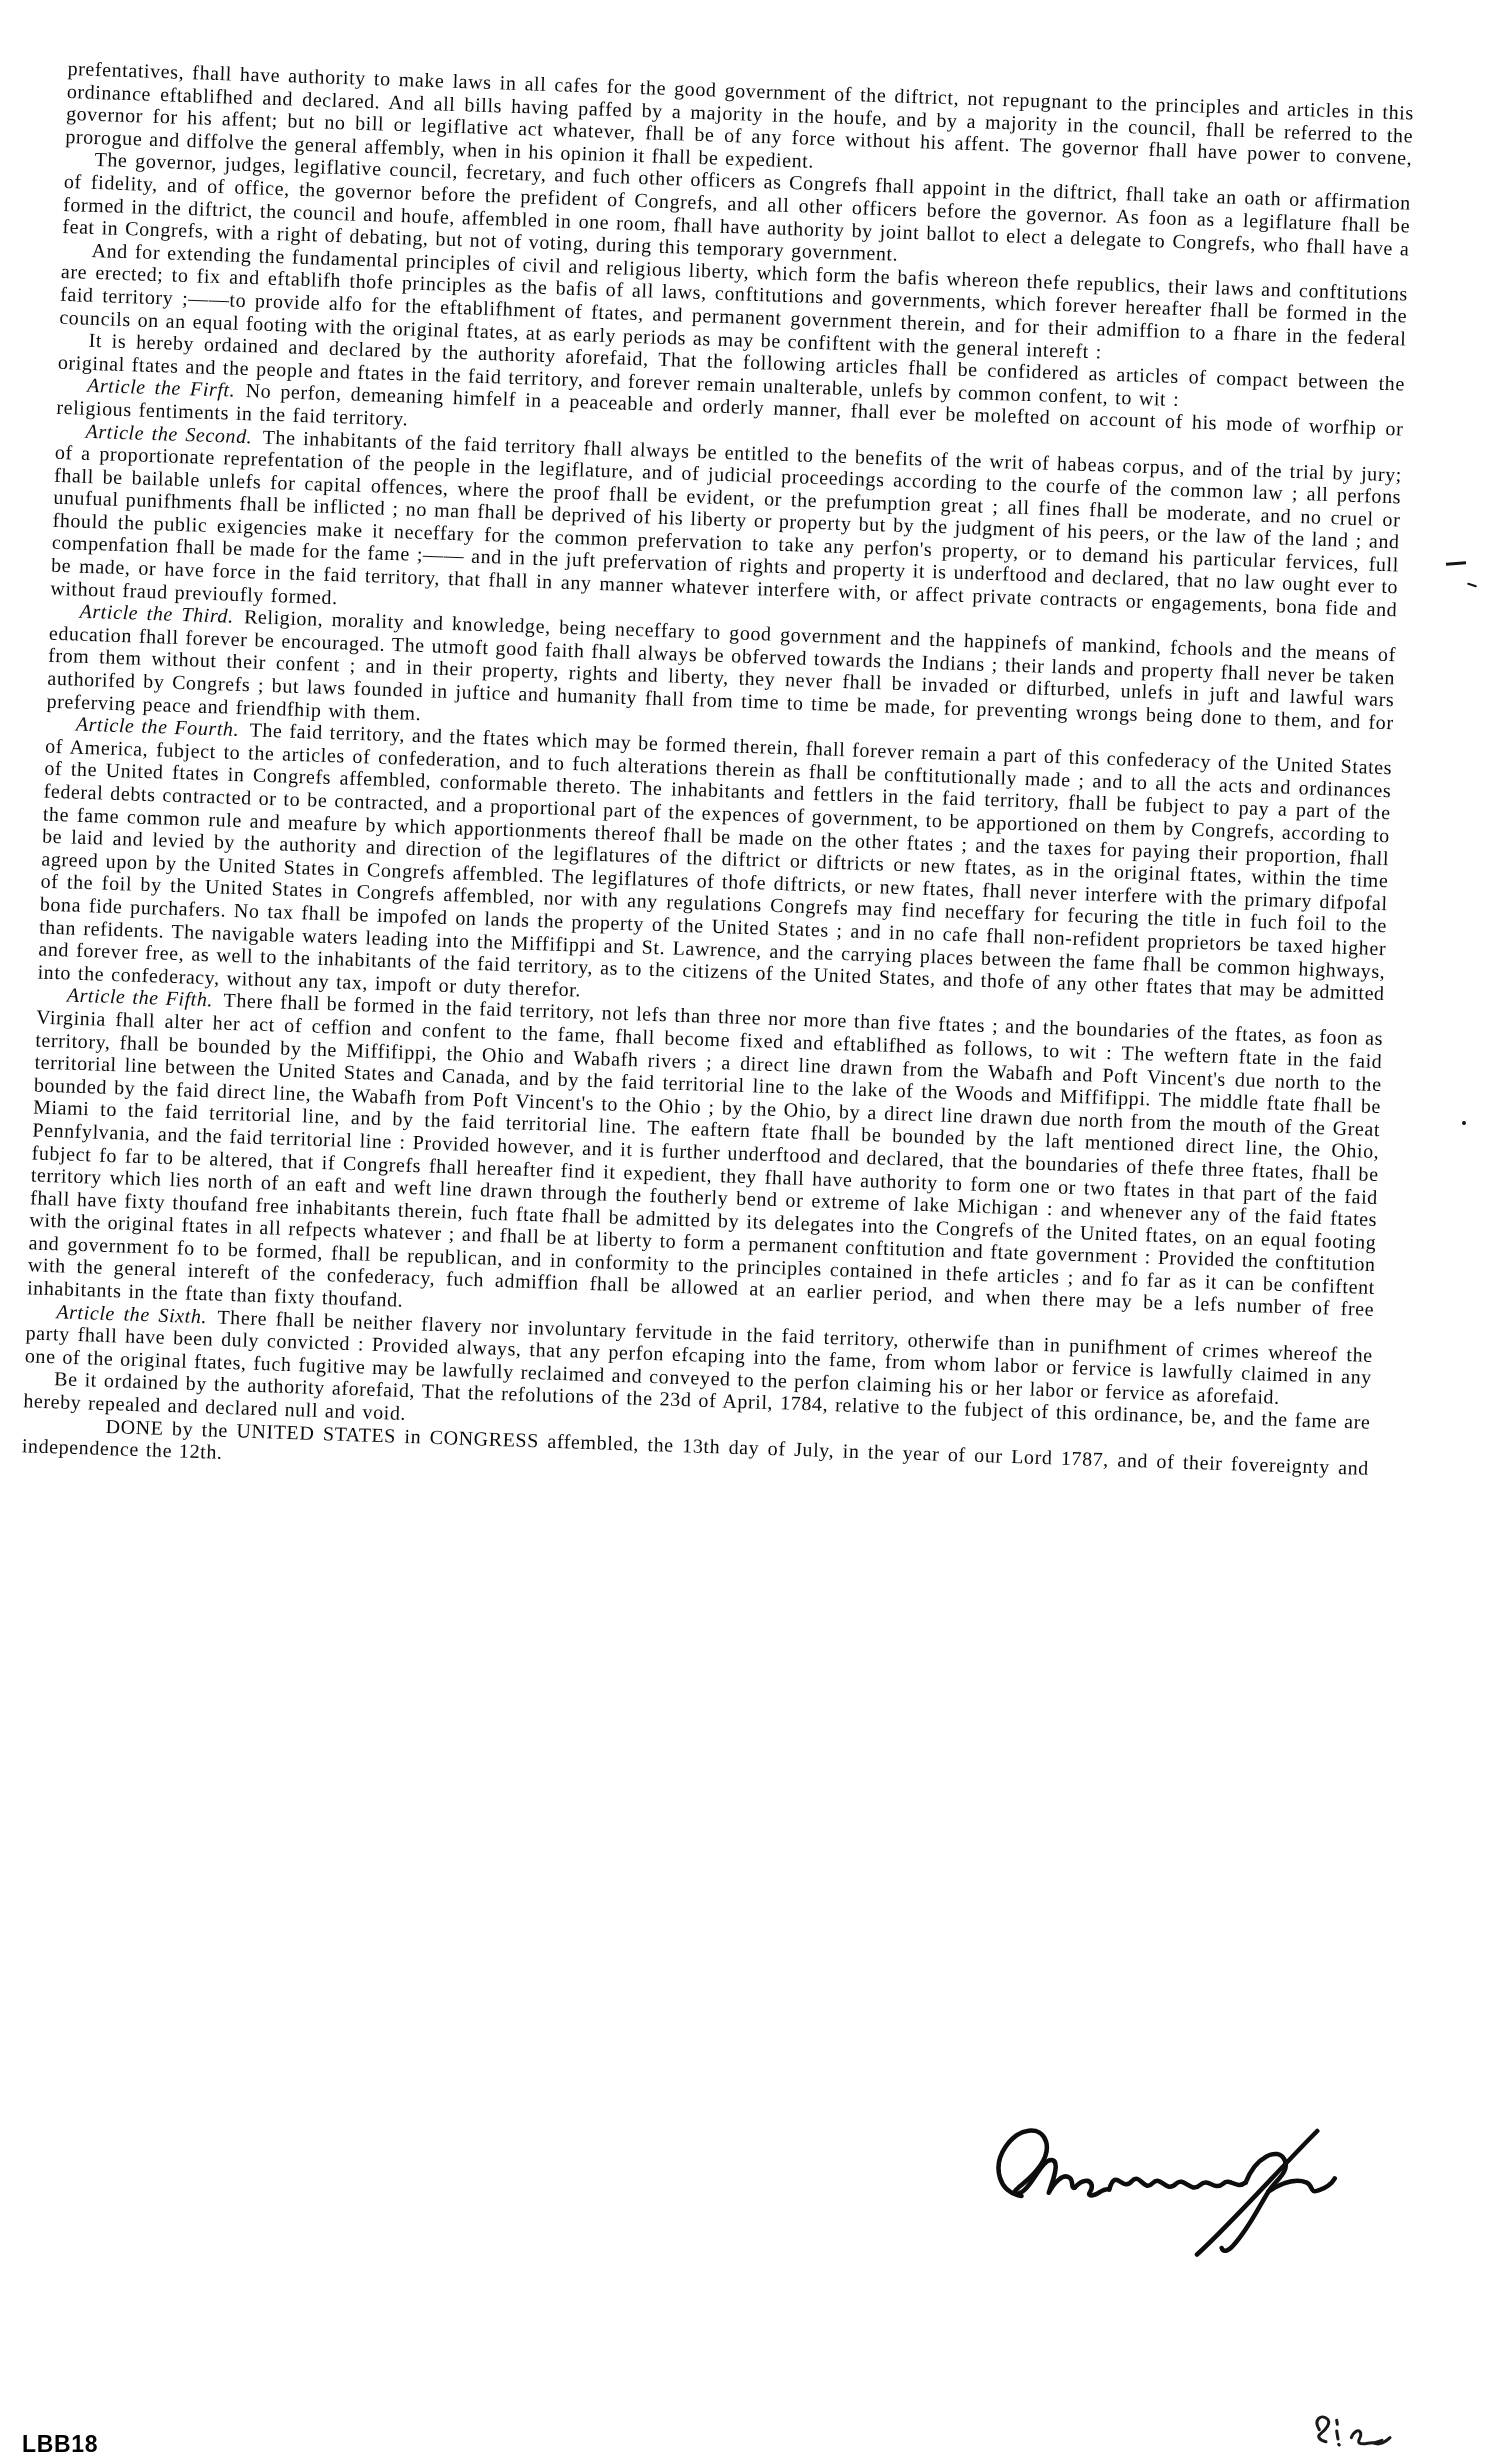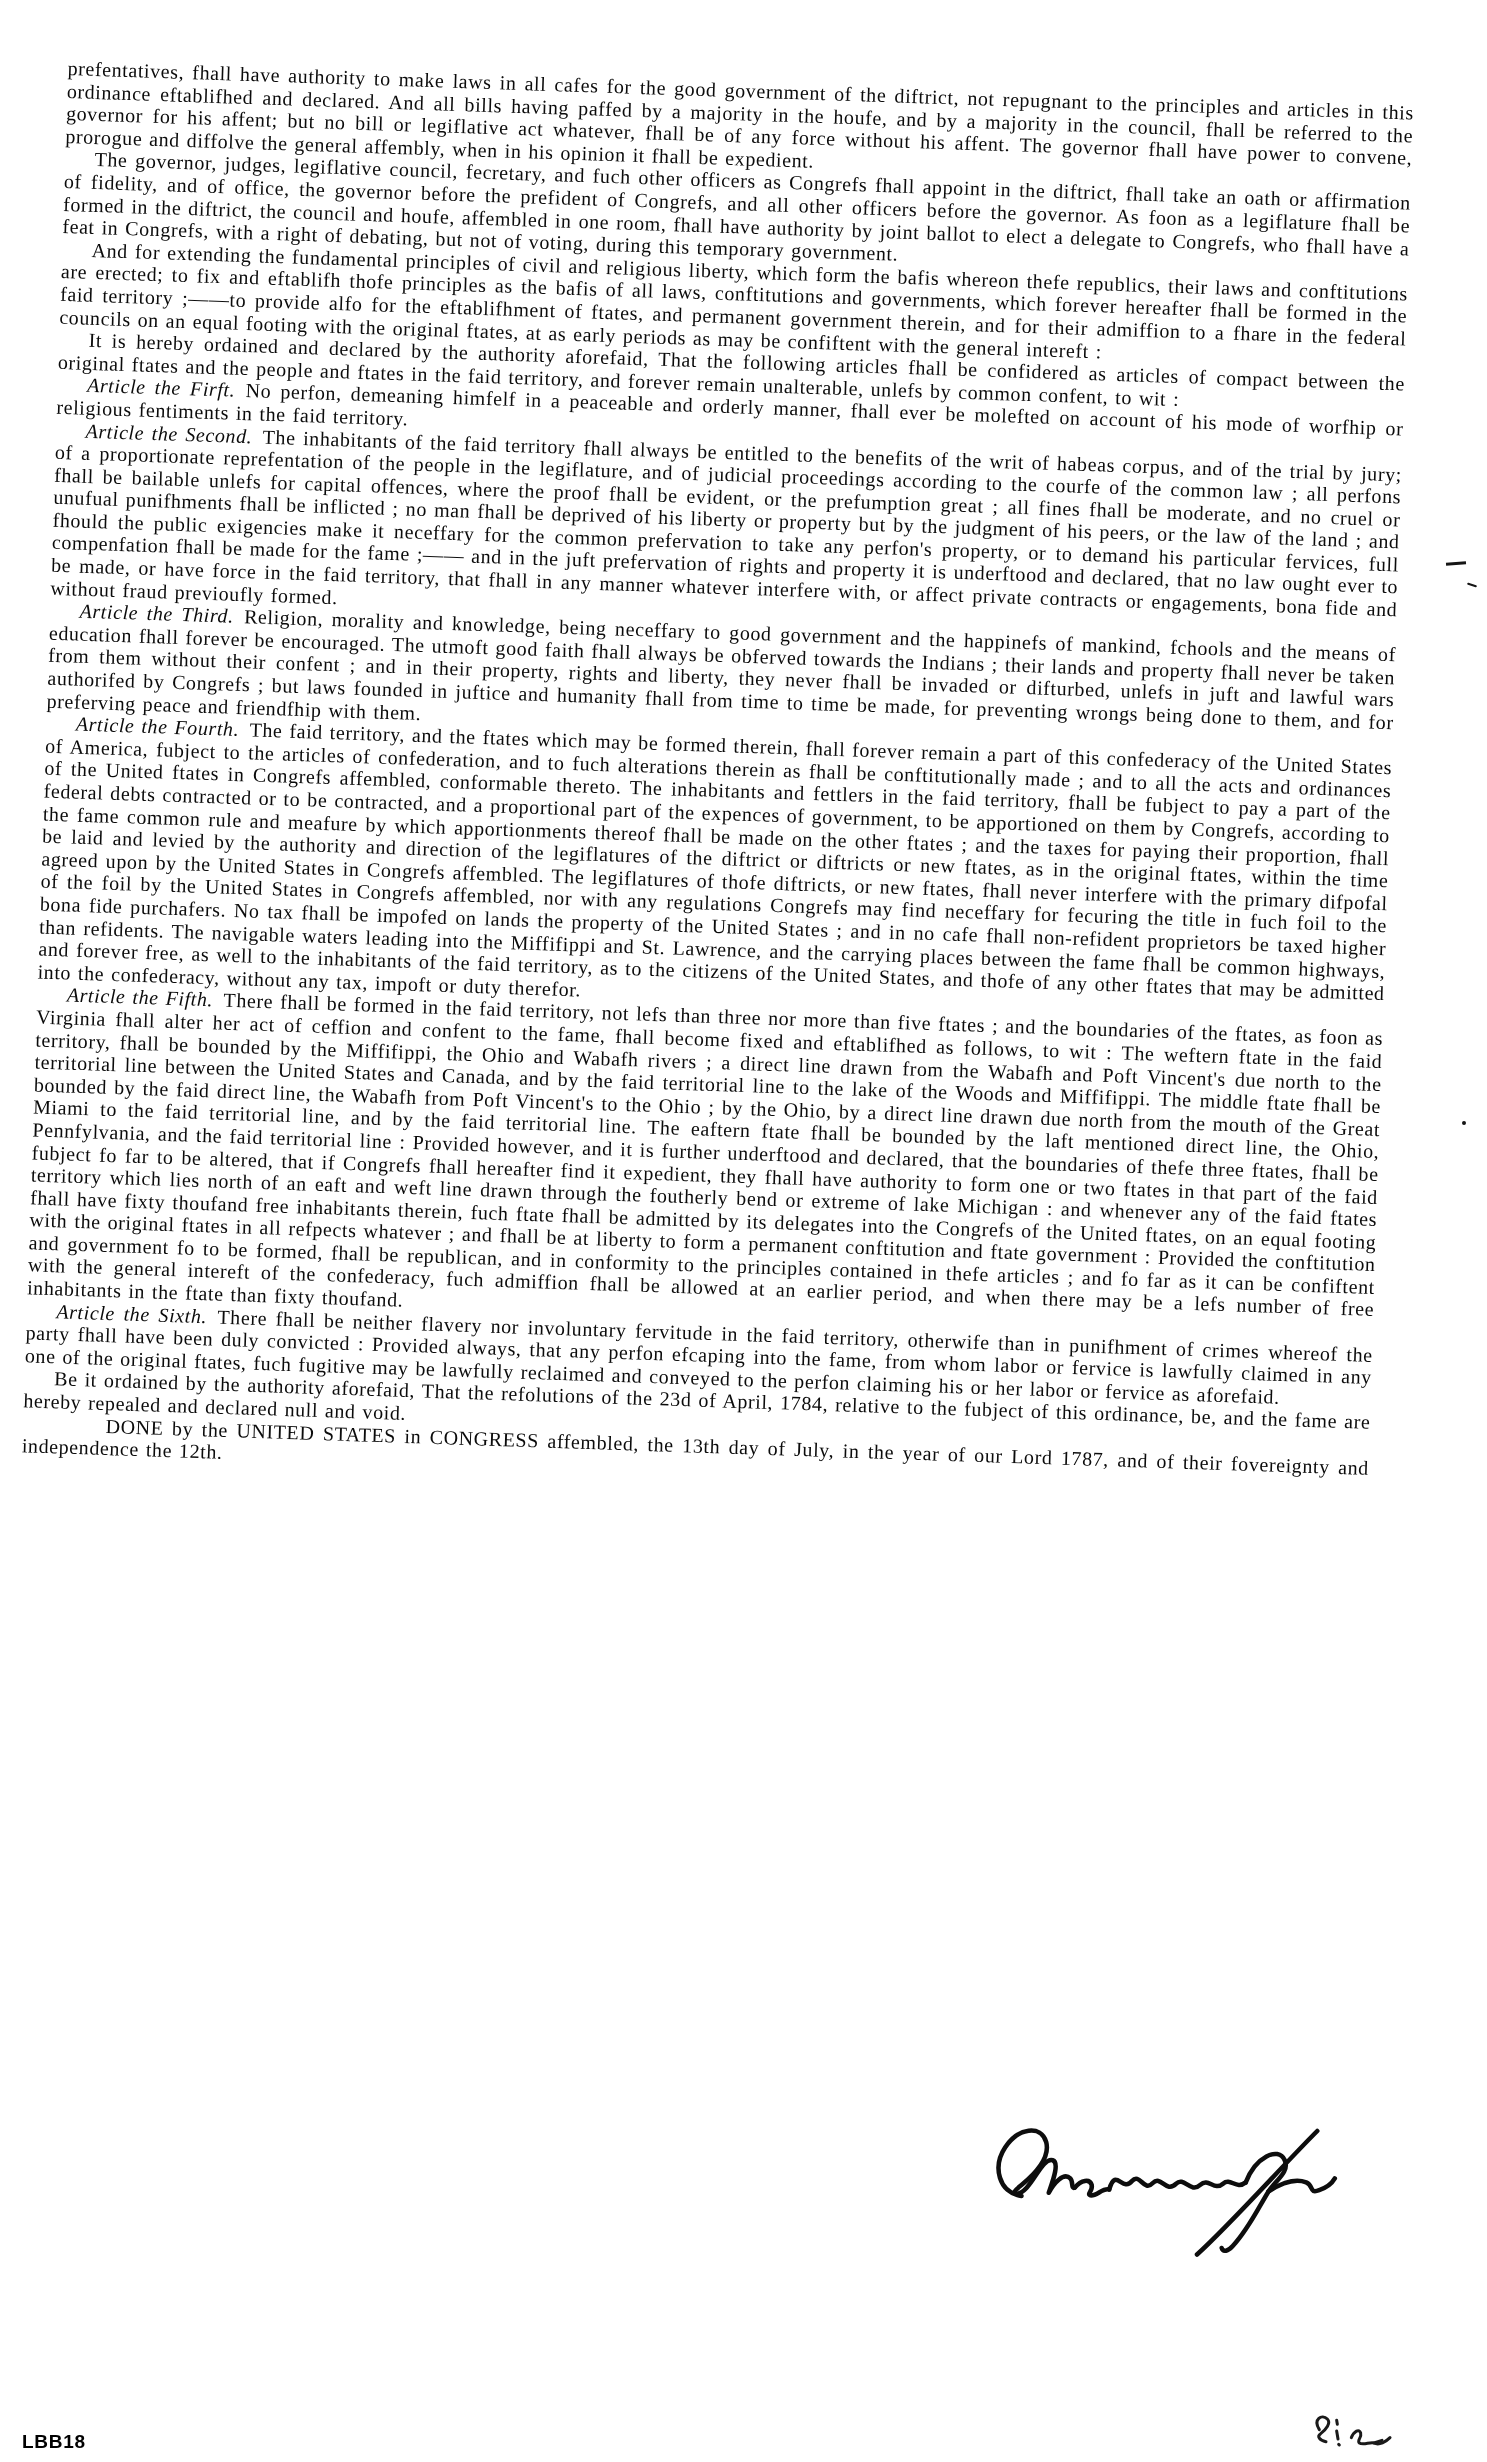--- a/index.html
+++ b/index.html
@@ -43,21 +43,21 @@
     top: 2411px;
     width: 98px;
     height: 40px;
   }
   .archival-label {
     position: absolute;
     left: 22px;
     top: 2431px;
     font-family: "Liberation Sans", sans-serif;
     font-weight: 700;
-    font-size: 19px;
+    font-size: 23px;
     letter-spacing: 0.7px;
     color: #000000;
   }
   .artifact { position: absolute; background: #151515; }
   .artifact-dash-1 { left: 1446px; top: 562px; width: 19.5px; height: 2.6px; transform: rotate(-4deg); }
   .artifact-dash-2 { left: 1467px; top: 584px; width: 10.4px; height: 2px; transform: rotate(18deg); border-radius: 1.3px; }
   .artifact-dot-1  { left: 1462px; top: 1121px; width: 3.9px; height: 3.9px; border-radius: 50%; }
 </style>
 </head>
 <body>

